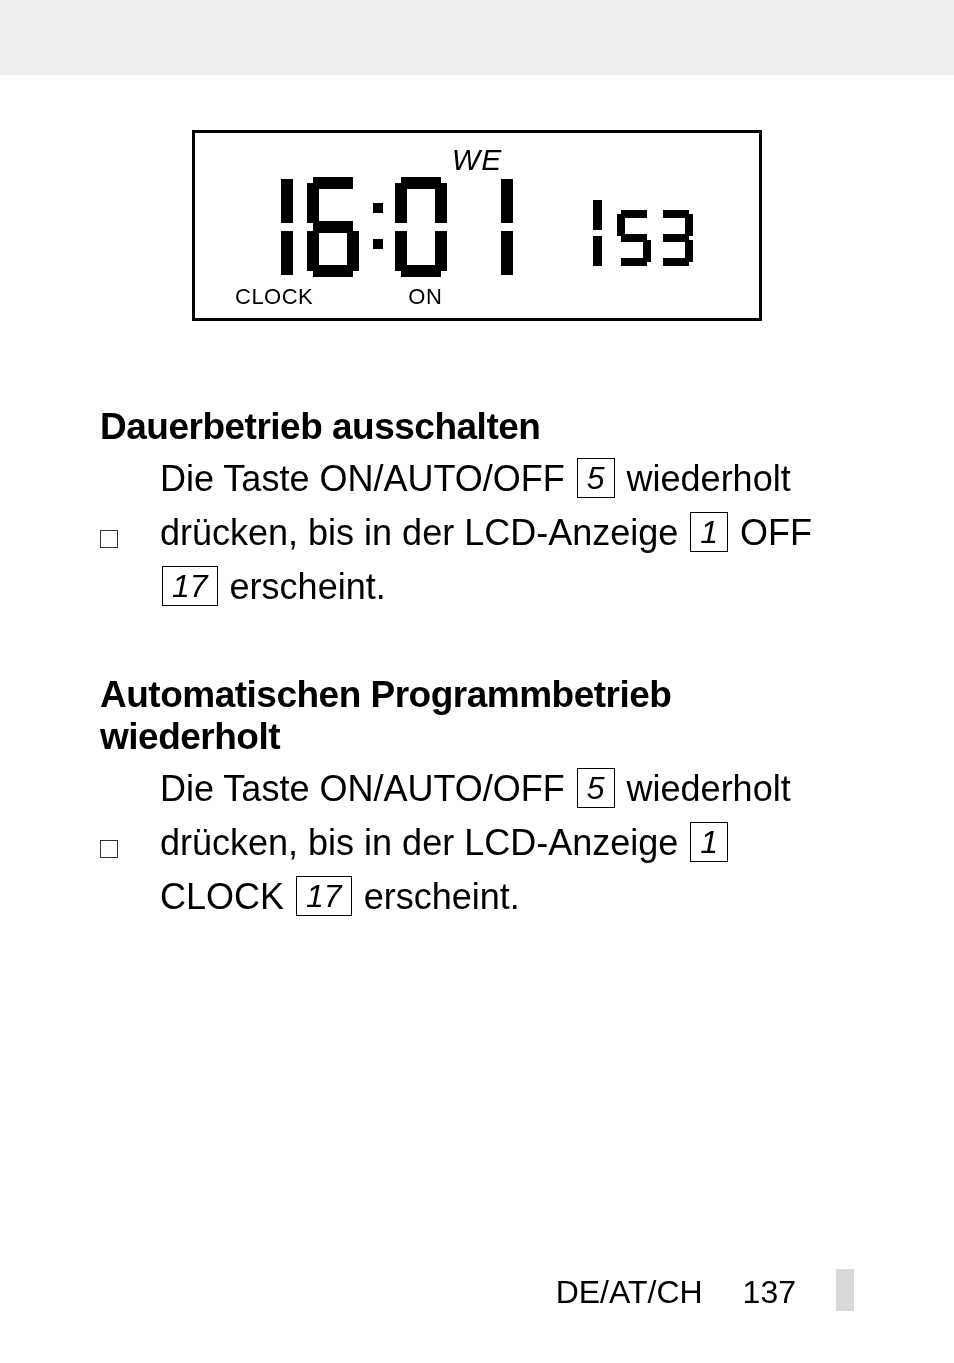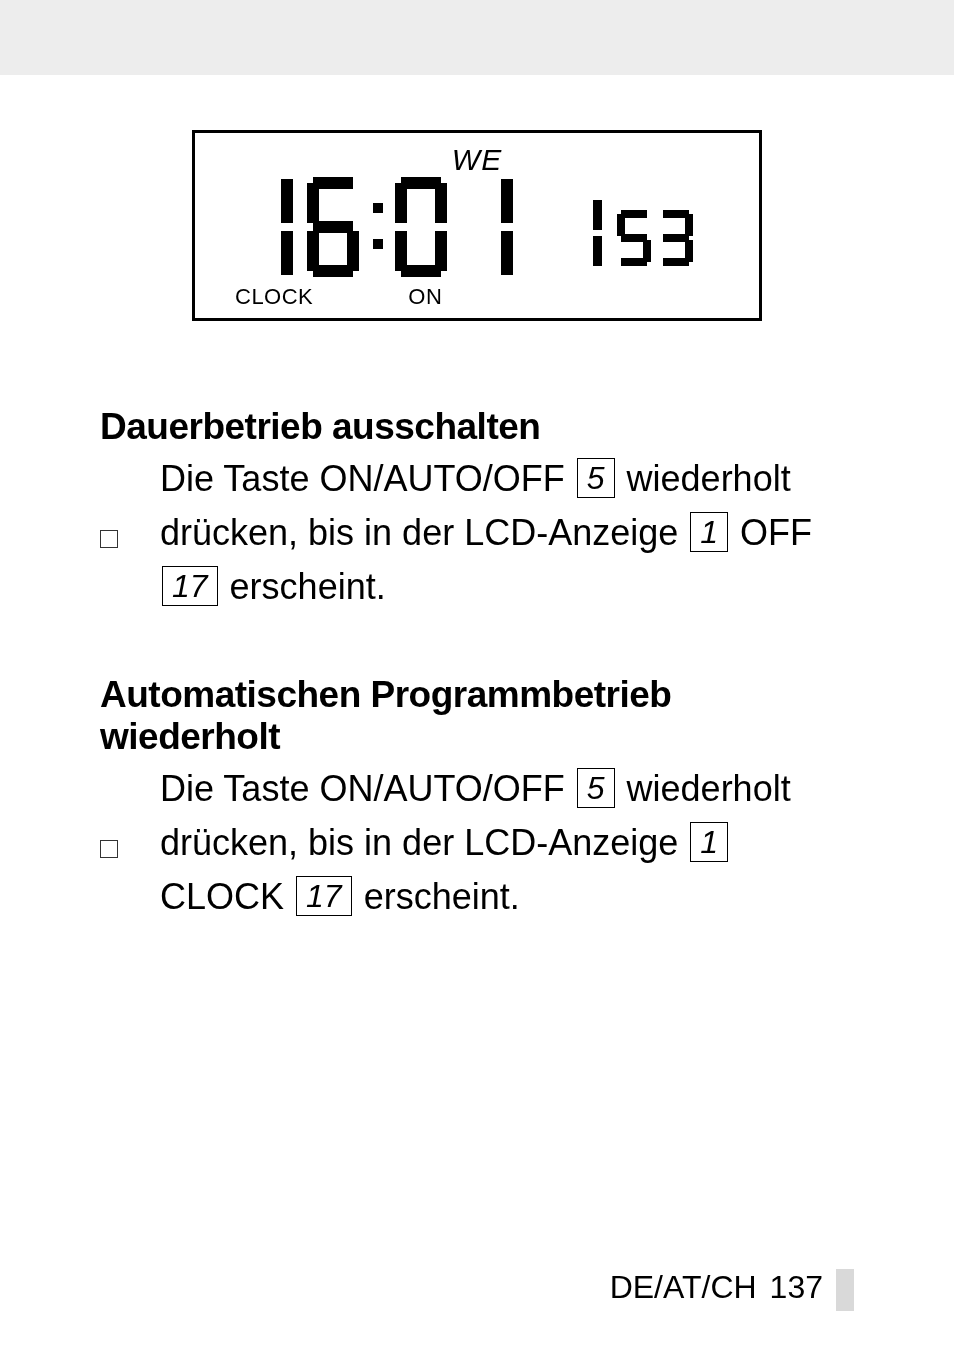--- a/index.html
+++ b/index.html
@@ -92,24 +92,24 @@
       line-height: 38px;
       font-style: italic;
       vertical-align: 2px;
       margin: 0 2px;
     }
     .footer {
       position: absolute;
       bottom: 52px;
       right: 100px;
       display: flex;
-      align-items: flex-start;
+      align-items: flex-end;
       font-size: 32px;
       font-weight: 300;
-      gap: 13px;
+      gap: 40px;
     }
     .footer-bar {
       width: 18px;
       height: 42px;
       background: #d9d9d9;
     }
     
     .seg-svg { display:block; }
   </style>
 </head>

